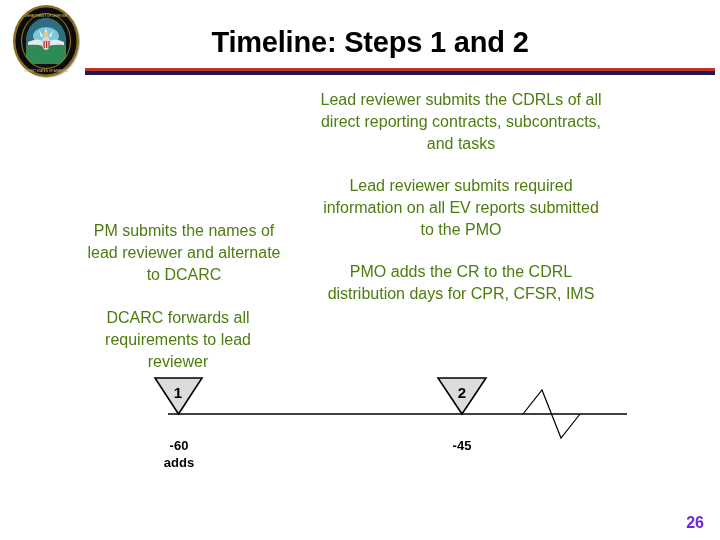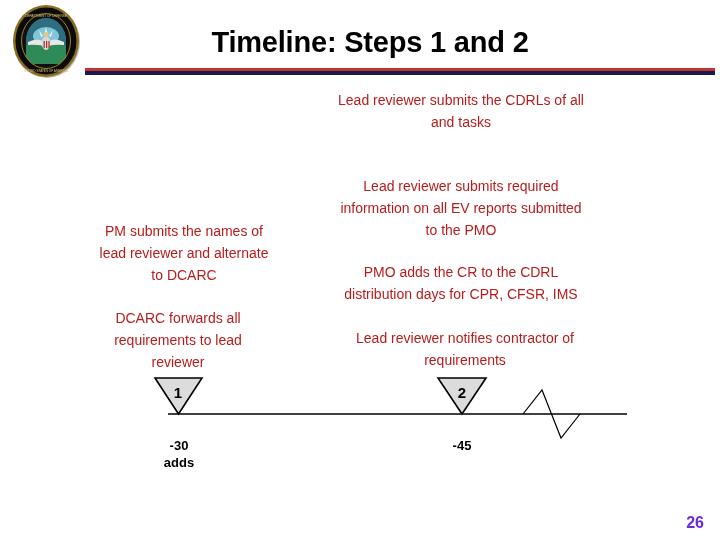--- a/index.html
+++ b/index.html
@@ -53,23 +53,23 @@
     top: 71px;
     width: 630px;
     height: 4px;
     background: #1A1A50;
   }
 
   
   .callout {
     position: absolute;
     text-align: center;
-    font-size: 14px;
+    font-size: 16px;
     line-height: 22px;
-    color: #b91c1c;
+    color: #4d7c0f;
   }
 
   #cb-cdrls      { left: 290px; top: 89px;  width: 342px; }
   #cb-ev         { left: 290px; top: 175px; width: 342px; }
   #cb-pm         { left: 54px;  top: 220px; width: 260px; }
   #cb-pmo        { left: 290px; top: 261px; width: 342px; }
   #cb-dcarc      { left: 72px;  top: 307px; width: 212px; }
   #cb-notify     { left: 300px; top: 327px; width: 330px; }
 
   
@@ -137,20 +137,21 @@
       </g>
     </svg>
   </div>
 
   <div id="title">Timeline: Steps 1 and 2</div>
   <div id="rule-red"></div>
   <div id="rule-navy"></div>
 
   <div class="callout" id="cb-cdrls">
     <div>Lead reviewer submits the CDRLs of all</div>
+    <div>direct reporting contracts, subcontracts,</div>
     <div>and tasks</div>
   </div>
 
   <div class="callout" id="cb-ev">
     <div>Lead reviewer submits required</div>
     <div>information on all EV reports submitted</div>
     <div>to the PMO</div>
   </div>
 
   <div class="callout" id="cb-pm">
@@ -163,44 +164,40 @@
     <div>PMO adds the CR to the CDRL</div>
     <div>distribution days for CPR, CFSR, IMS</div>
   </div>
 
   <div class="callout" id="cb-dcarc">
     <div>DCARC forwards all</div>
     <div>requirements to lead</div>
     <div>reviewer</div>
   </div>
 
-  <div class="callout" id="cb-notify">
-    <div>Lead reviewer notifies contractor of</div>
-    <div>requirements</div>
-  </div>
 
   <svg id="timeline-svg" viewBox="0 0 720 120">
 
     <line x1="168" y1="54" x2="627" y2="54" stroke="#000000" stroke-width="1.4"></line>
 
     <polyline points="523,54 542,30 561,78 580,54" fill="none" stroke="#000000" stroke-width="1.2"></polyline>
 
     <g>
       <polygon points="155,18 202,18 178.5,54" fill="#DCDCDC" stroke="#000000" stroke-width="1.6"></polygon>
       <text x="178" y="38" text-anchor="middle" font-size="15" font-weight="bold" font-family="'Liberation Sans', sans-serif" fill="#000000">1</text>
     </g>
 
     <g>
       <polygon points="438,18 486,18 462,54" fill="#DCDCDC" stroke="#000000" stroke-width="1.6"></polygon>
       <text x="462" y="38" text-anchor="middle" font-size="15" font-weight="bold" font-family="'Liberation Sans', sans-serif" fill="#000000">2</text>
     </g>
   </svg>
 
   <div class="tick-label" id="tick-1">
-    <div>-30</div>
+    <div>-60</div>
     <div>adds</div>
   </div>
   <div class="tick-label" id="tick-2">
     <div>-45</div>
   </div>
 
   <div id="page-number">26</div>
 
 </div>
 

